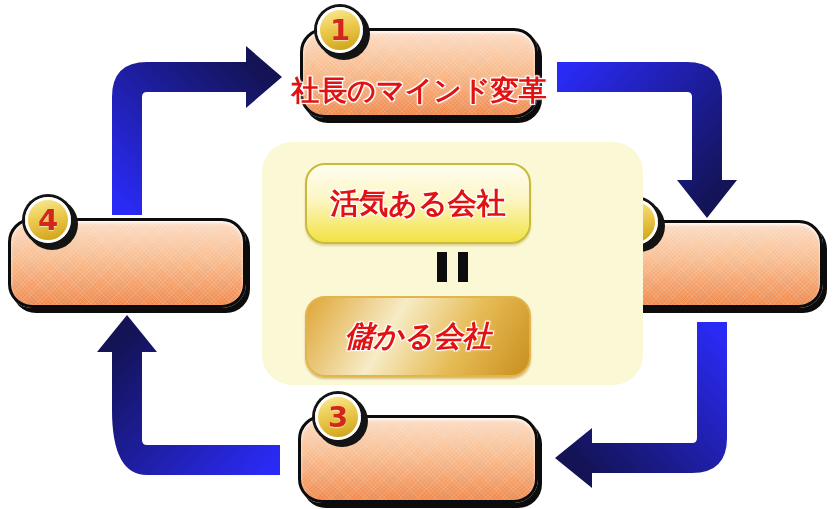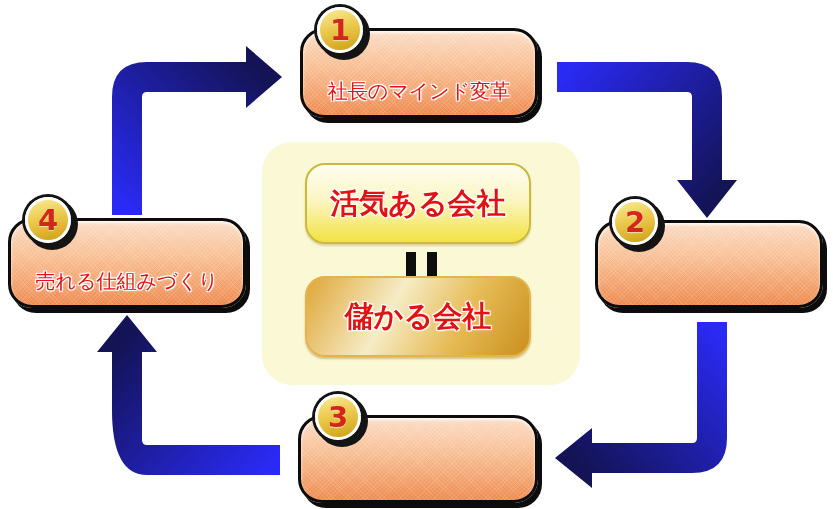--- a/index.html
+++ b/index.html
@@ -25,21 +25,21 @@
     box-shadow:4px 5px 0 0 #0c0c0c, inset 0 2px 3px rgba(255,255,255,.85);
     display:flex;align-items:center;justify-content:center;
   }
   .step1{left:300px;top:28px;width:238px;height:90px;}
   .step2{left:595px;top:220px;width:228px;height:88px;}
   .step3{left:298px;top:415px;width:240px;height:88px;}
   .step4{left:8px;top:218px;width:238px;height:90px;}
 
   .step-label{
     color:#e01312;
-    font-size:20px;font-weight:normal;
+    font-size:28px;font-weight:bold;
     white-space:nowrap;
     text-shadow:
       0 0 3px #fff, 0 0 3px #fff,
       1px 1px 0 #fff,-1px -1px 0 #fff,
       1px -1px 0 #fff,-1px 1px 0 #fff;
     margin-top: 36px;
   }
 
   
   .badge{
@@ -50,39 +50,40 @@
     box-shadow:0 0 0 3px #141414, 4px 4px 0 3px #141414;
     display:flex;align-items:center;justify-content:center;
   }
   .badge span{
     color:#d2271a;font-size:29px;font-weight:bold;line-height:1;
     text-shadow:0 1px 1px rgba(255,255,255,.6);
   }
 
   
   .panel{
-    position:absolute;left:262px;top:142px;width:318px;height:243px;
+    position:absolute;left:262px;top:142px;width:381px;height:243px;
     background:#fbf8d5;border-radius:30px;
   }
   .result-box{
     position:absolute;left:43px;width:226px;height:81px;
     border-radius:20px;
     display:flex;align-items:center;justify-content:center;
   }
   .result-yellow{
     top:21px;
     border:2px solid #c9b93c;
     background:linear-gradient(#fefdf0 0%,#fcf6c4 45%,#f2e243 100%);
     box-shadow:0 2px 2px rgba(170,150,40,.35);
   }
   .result-gold{
-    top:134px;
+    top:154px;
     border:2px solid #e3b44d;
     background:linear-gradient(120deg,#dfa637 0%,#f6ecc6 38%,#e6bb55 68%,#c98f1e 100%);
     box-shadow:0 2px 2px rgba(150,110,30,.4);
+    font-style:italic;
   }
   .result-label{
     color:#e01312;font-size:29px;font-weight:bold;white-space:nowrap;
     text-shadow:
       0 0 3px #fff, 0 0 3px #fff,
       1px 1px 0 #fff,-1px -1px 0 #fff,
       1px -1px 0 #fff,-1px 1px 0 #fff;
   }
   .equals{
     position:absolute;left:0;right:0;top:110px;height:30px;
@@ -136,21 +137,20 @@
   <div class="step step3">
     <div class="badge">
       <span>3</span>
     </div>
   </div>
 
   <div class="step step4">
     <div class="badge">
       <span>4</span>
     </div>
-    <div class="step-label">売れる仕組みづくり</div>
   </div>
 
   <div class="panel">
     <div class="result-box result-yellow">
       <span class="result-label">活気ある会社</span>
     </div>
     <div class="equals" title="＝">
         <i></i>
         <i></i>
       </div>

